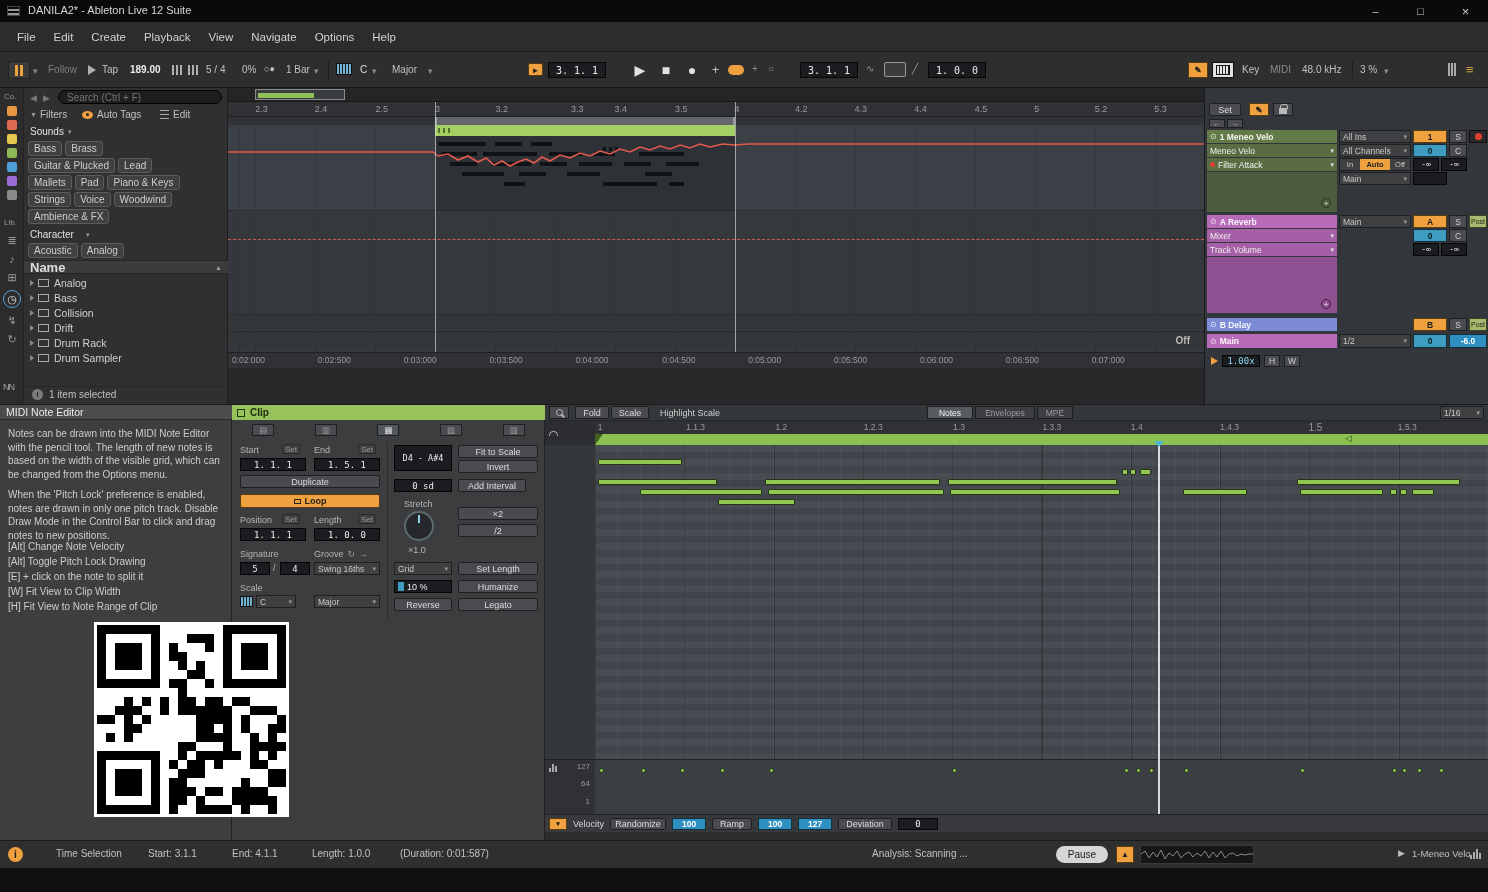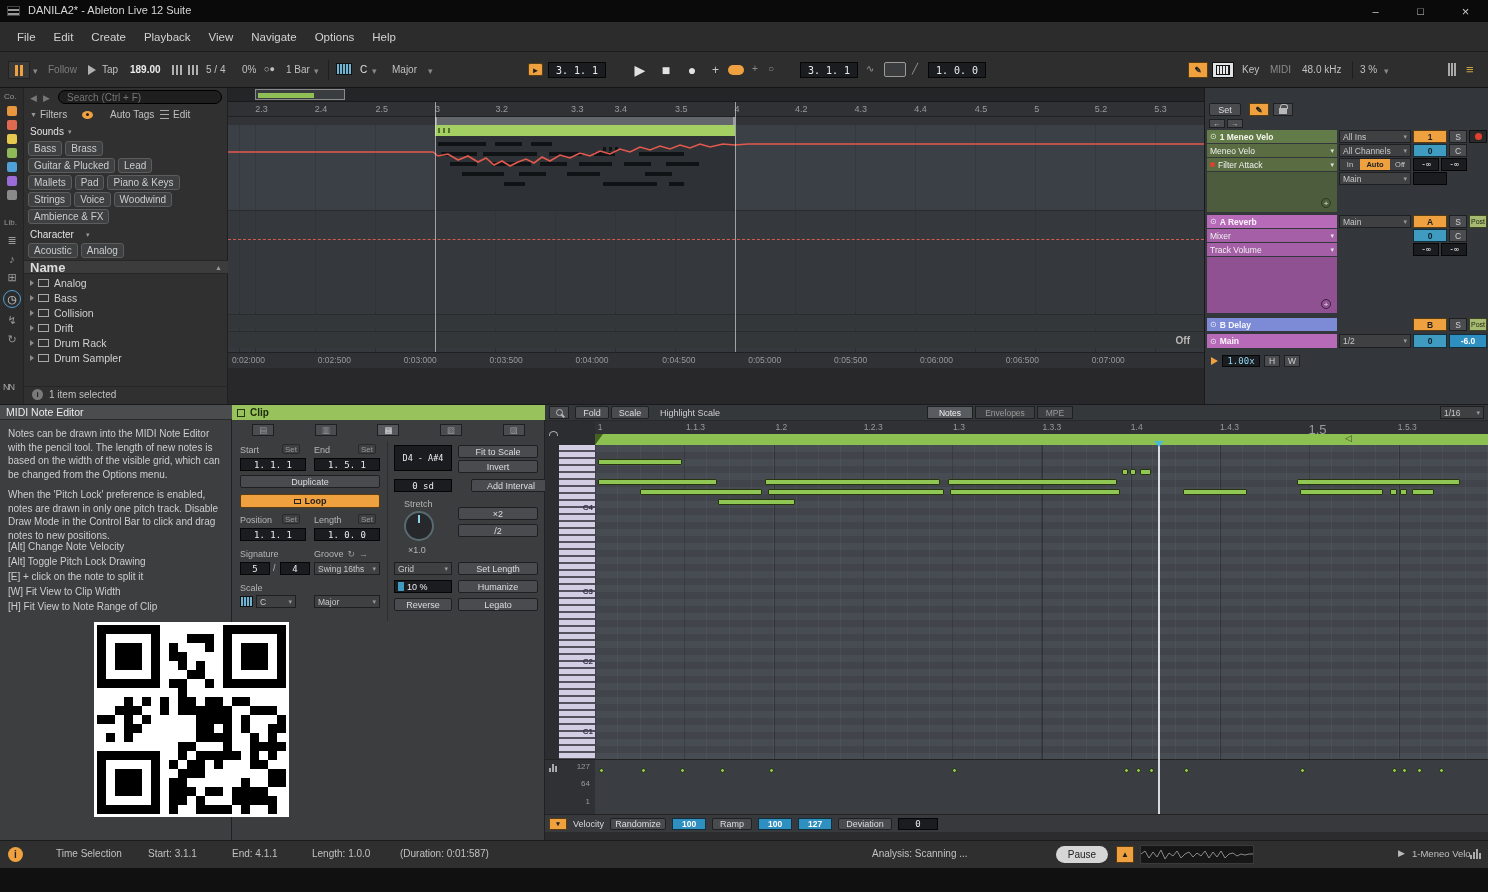--- a/index.html
+++ b/index.html
@@ -157,21 +157,21 @@
     </div>
 
     <div class="a lbl9" style="left:30px;top:5px;color:#777">◀</div>
     <div class="a lbl9" style="left:43px;top:5px;color:#777">▶</div>
     <input class="a" style="left: 58px; top: 2px; width: 164px; height: 14px; background: rgb(30, 30, 30); border: 1px solid rgb(0, 0, 0); border-radius: 7px; color: rgb(136, 136, 136); font-size: 10px; padding: 0px 8px; outline: none; font-family: &quot;Liberation Sans&quot;, sans-serif;" placeholder="Search (Ctrl + F)">
 
     <div class="a f" style="left:30px;top:21px;gap:3px">
       <span class="lbl9" style="font-size:7px;color:#999">▼</span>
       <span class="lbl10">Filters</span>
     </div>
-    <div class="a f" style="left:82px;top:21px;gap:17px">
+    <div class="a f" style="left:82px;top:21px;gap:4px">
       <span class="eye"></span>
       <span class="lbl10">Auto Tags</span>
     </div>
     <div class="a f" style="left:160px;top:21px;gap:4px">
       <span class="editicon"></span>
       <span class="lbl10">Edit</span>
     </div>
 
     <div class="a f" style="left:30px;top:38px;gap:4px">
       <span class="lbl10" style="color:#e0e0e0">Sounds</span>
@@ -632,21 +632,21 @@
     <div class="a drop" style="left:82px;top:190px;width:66px;height:13px">
         <span>Major</span>
       </div>
 
     <div class="a" style="left:155px;top:36px;width:1px;height:180px;background:#2e2e2e"></div>
 
     <div class="a vbox" style="left:162px;top:40px;width:58px;height:26px;font-size:8.5px">D4 - A#4</div>
     <div class="a btn" style="left:226px;top:40px;width:80px;height:13px">Fit to Scale</div>
     <div class="a btn" style="left:226px;top:55px;width:80px;height:13px">Invert</div>
     <div class="a vbox" style="left:162px;top:74px;width:58px;height:13px">0 sd</div>
-    <div class="a btn" style="left:239px;top:74px;width:80px;height:13px">Add Interval</div>
+    <div class="a btn" style="left:226px;top:74px;width:68px;height:13px">Add Interval</div>
     <div class="a lbl9" style="left:172px;top:94px">Stretch</div>
     <div class="a knob" style="left:172px;top:106px"></div>
     <div class="a lbl9" style="left:176px;top:140px">×1.0</div>
     <div class="a btn" style="left:226px;top:102px;width:80px;height:13px">×2</div>
     <div class="a btn" style="left:226px;top:119px;width:80px;height:13px">/2</div>
     <div class="a drop" style="left:162px;top:157px;width:58px;height:13px">
         <span>Grid</span>
       </div>
     <div class="a btn" style="left:226px;top:157px;width:80px;height:13px">Set Length</div>
     <div class="a f" style="left:162px;top:175px;width:58px;height:13px;background:#1a1c1f;border:1px solid #060606">
@@ -678,39 +678,32 @@
 
     <div class="a" style="left:50px;top:16px;width:893px;height:13px;background:#2f3134">
       <div class="tick" style="top: 1px; font-size: 8.5px; left: 0.3%;">1</div>
         <div class="tick" style="top: 1px; font-size: 8.5px; left: 10.2%;">1.1.3</div>
         <div class="tick" style="top: 1px; font-size: 8.5px; left: 20.2%;">1.2</div>
         <div class="tick" style="top: 1px; font-size: 8.5px; left: 30.1%;">1.2.3</div>
         <div class="tick" style="top: 1px; font-size: 8.5px; left: 40.1%;">1.3</div>
         <div class="tick" style="top: 1px; font-size: 8.5px; left: 50.1%;">1.3.3</div>
         <div class="tick" style="top: 1px; font-size: 8.5px; left: 60%;">1.4</div>
         <div class="tick" style="top: 1px; font-size: 8.5px; left: 70%;">1.4.3</div>
-        <div class="tick" style="top: 1px; font-size: 13px; left: 79.9%;">1.5</div>
+        <div class="tick" style="top: 1px; font-size: 10px; left: 79.9%;">1.5</div>
         <div class="tick" style="top: 1px; font-size: 8.5px; left: 89.9%;">1.5.3</div>
     </div>
     <div class="a" style="left:50px;top:29px;width:893px;height:11px;background:#8cc152">
       <div style="position:absolute;left:0;top:0;width:0;height:0;border-top:11px solid #44611f;border-right:8px solid transparent"></div>
       <div class="a" style="left:84%;top:-1px;font-size:9px;color:#3c4a22">◁</div>
     </div>
 
     <div class="a f" style="left:0;top:16px;width:50px;height:24px;background:#2b2d30;gap:4px;padding-left:4px">
       <span class="phones"></span>
     </div>
 
-    <div class="a" style="left:0;top:40px;width:50px;height:314px;background:#2b2d30">
-      <div class="a" style="left:14px;top:0;width:36px;height:314px;background:repeating-linear-gradient(180deg,#d4cee4 0 5px,#55505e 5px 7px)"></div>
-      <div class="keylabel" style="top: 58px;">C4</div>
-        <div class="keylabel" style="top: 142px;">C3</div>
-        <div class="keylabel" style="top: 212px;">C2</div>
-        <div class="keylabel" style="top: 282px;">C1</div>
-    </div>
 
     <div class="a" style="left:50px;top:40px;width:893px;height:314px;background-image:repeating-linear-gradient(90deg,rgba(255,255,255,.045) 0 1px,transparent 1px 22.3px),repeating-linear-gradient(90deg,rgba(0,0,0,.28) 0 1px,transparent 1px 89.3px),repeating-linear-gradient(180deg,#474b52 0 7px,#41454b 7px 14px)">
       <div class="note" style="left: 0.3%; top: 14px; width: 9.4%;"></div>
         <div class="note" style="left: 59%; top: 24px; width: 0.7%;"></div>
         <div class="note" style="left: 59.9%; top: 24px; width: 0.7%;"></div>
         <div class="note" style="left: 61%; top: 24px; width: 1.3%;"></div>
         <div class="note" style="left: 0.3%; top: 34px; width: 13.4%;"></div>
         <div class="note" style="left: 19%; top: 34px; width: 19.6%;"></div>
         <div class="note" style="left: 39.5%; top: 34px; width: 19%;"></div>
         <div class="note" style="left: 78.6%; top: 34px; width: 18.3%;"></div>

